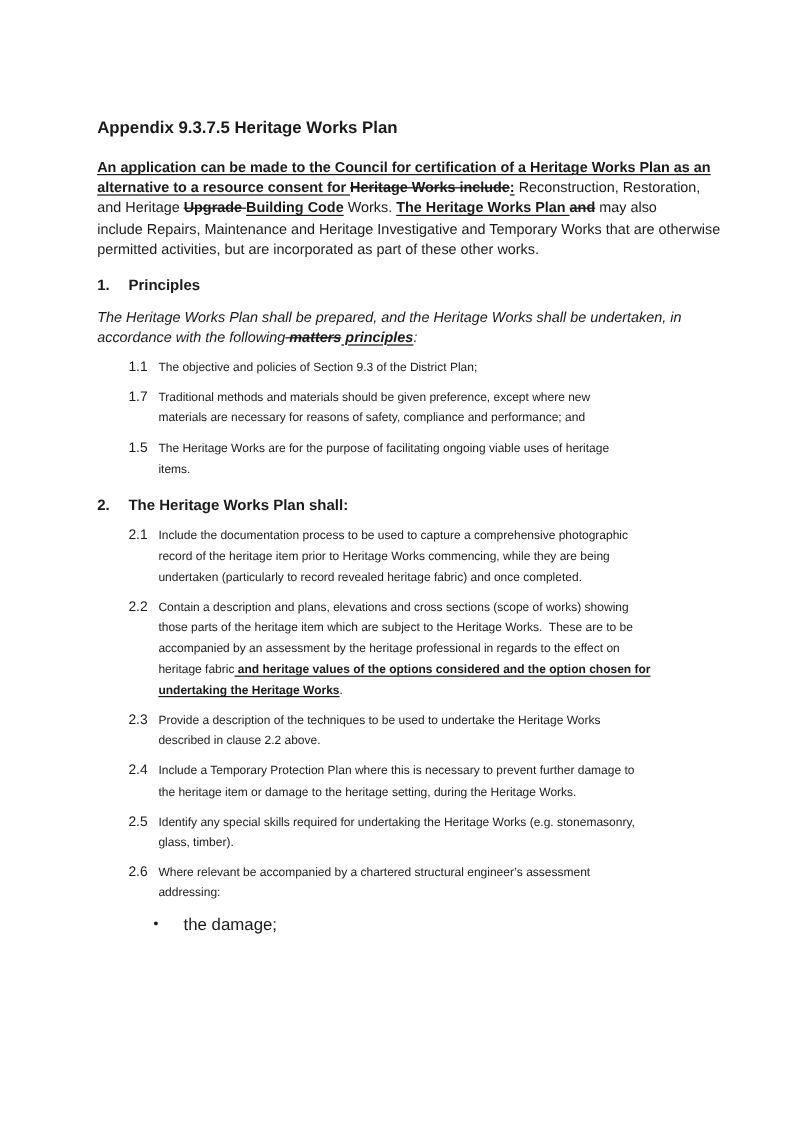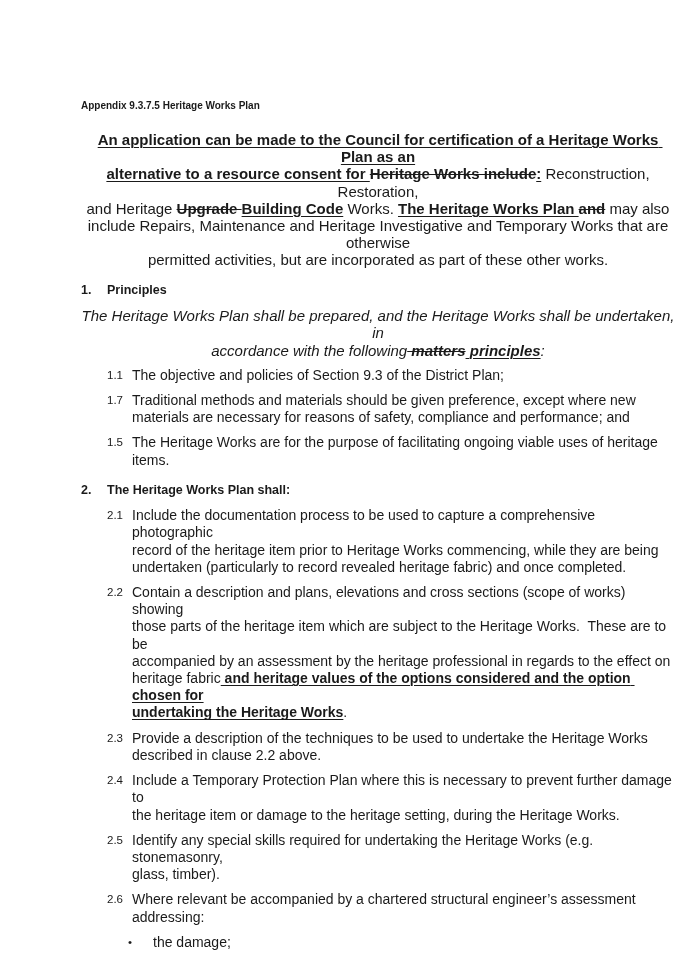--- a/index.html
+++ b/index.html
@@ -16,31 +16,30 @@
     color: #1a1a1a;
     overflow: hidden;
   }
   .content {
     position: absolute;
     left: 81px;
     top: 97px;
     width: 594px;
   }
   .doc-title {
-    font-size: 10px;
+    font-size: 14px;
     font-weight: 700;
     margin: 0 0 16px 0;
     line-height: 18px;
   }
   .para {
-    font-size: 15px;
+    font-size: 12px;
     line-height: 17.2px;
     margin: 0 0 13px 0;
     white-space: pre-wrap;
-    text-align: center;
   }
   .section-heading-row {
     display: flex;
     margin: 13px 0 8px 0;
     font-size: 12.5px;
     font-weight: 700;
     line-height: 17.5px;
   }
   .sec-num {
     width: 26px;
@@ -56,21 +55,21 @@
   .item-row {
     display: flex;
   }
   .item-num {
     width: 25px;
     flex: 0 0 25px;
     font-size: 11.5px;
     line-height: 17.2px;
   }
   .item-text {
-    font-size: 14px;
+    font-size: 10px;
     line-height: 17.2px;
     white-space: pre-wrap;
     flex: 1 1 auto;
   }
   .bullet-row {
     display: flex;
     margin: 8px 0 0 21px;
   }
   .bullet-marker {
     width: 25px;

